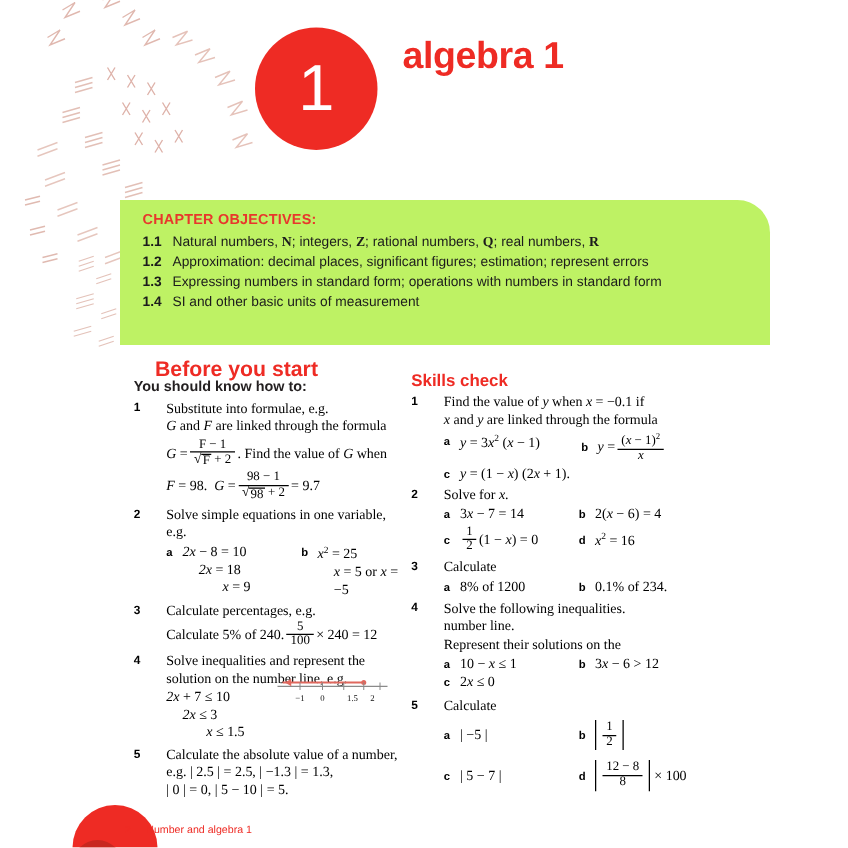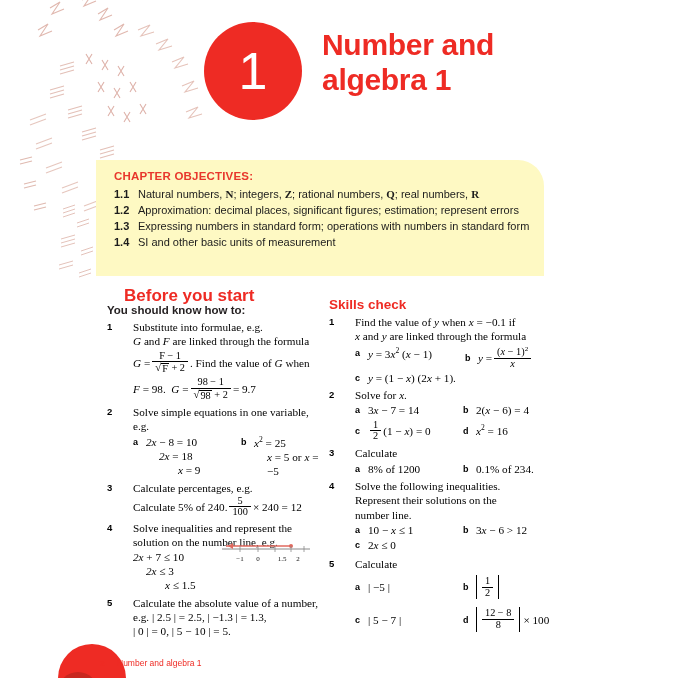--- a/index.html
+++ b/index.html
@@ -55,22 +55,22 @@
     font-weight: bold;
     font-size: 30px;
     line-height: 1.16;
     letter-spacing: -0.3px;
   }
 
   
   #objectives {
     position: absolute;
     left: 96px; top: 160px;
-    width: 448px; height: 116px;
-    background: #fef9c3;
+    width: 520px; height: 116px;
+    background: #bef264;
     border-radius: 0 26px 0 0;
     padding: 10px 14px 8px 18px;
     box-sizing: border-box;
   }
   #objectives h2 {
     margin: 0 0 5px 0;
     color: #e8372c;
     font-family: "Liberation Sans", sans-serif;
     font-size: 11.5px;
     font-weight: bold;
@@ -291,21 +291,20 @@
       <path d="M26 56 l12 -4 M26 60 l12 -4"></path>
       <path d="M4 70 l14 -4 M4 74 l14 -4"></path>
       <path d="M24 78 l12 -4 M24 82 l12 -4"></path>
     </g>
   </svg>
 
   <div id="chapter-circle">
     <span>1</span>
   </div>
   <div id="chapter-title">
-    <div>Number and</div>
     <div>algebra 1</div>
   </div>
 
   <div id="objectives">
     <h2>CHAPTER OBJECTIVES:</h2>
 
     <div class="obj-row">
       <span class="obj-num">1.1</span>
       <span class="obj-text">Natural numbers, <b>N</b>; integers, <b>Z</b>; rational numbers, <b>Q</b>; real numbers, <b>R</b></span>
     </div>
@@ -524,22 +523,22 @@
             <span>0.1% of 234.</span>
           </div>
         </div>
       </div>
     </div>
 
     <div class="item" style="margin-top:3px;">
       <div class="item-num">4</div>
       <div class="item-body">
         <div>Solve the following inequalities.</div>
+        <div>number line.</div>
         <div>Represent their solutions on the</div>
-        <div>number line.</div>
         <div class="pair">
           <div class="a">
             <span class="sub-lbl">a</span>
             <span>10 − <i>x</i> ≤ 1</span>
           </div>
           <div class="b">
             <span class="sub-lbl">b</span>
             <span>3<i>x</i> − 6 &gt; 12</span>
           </div>
         </div>

